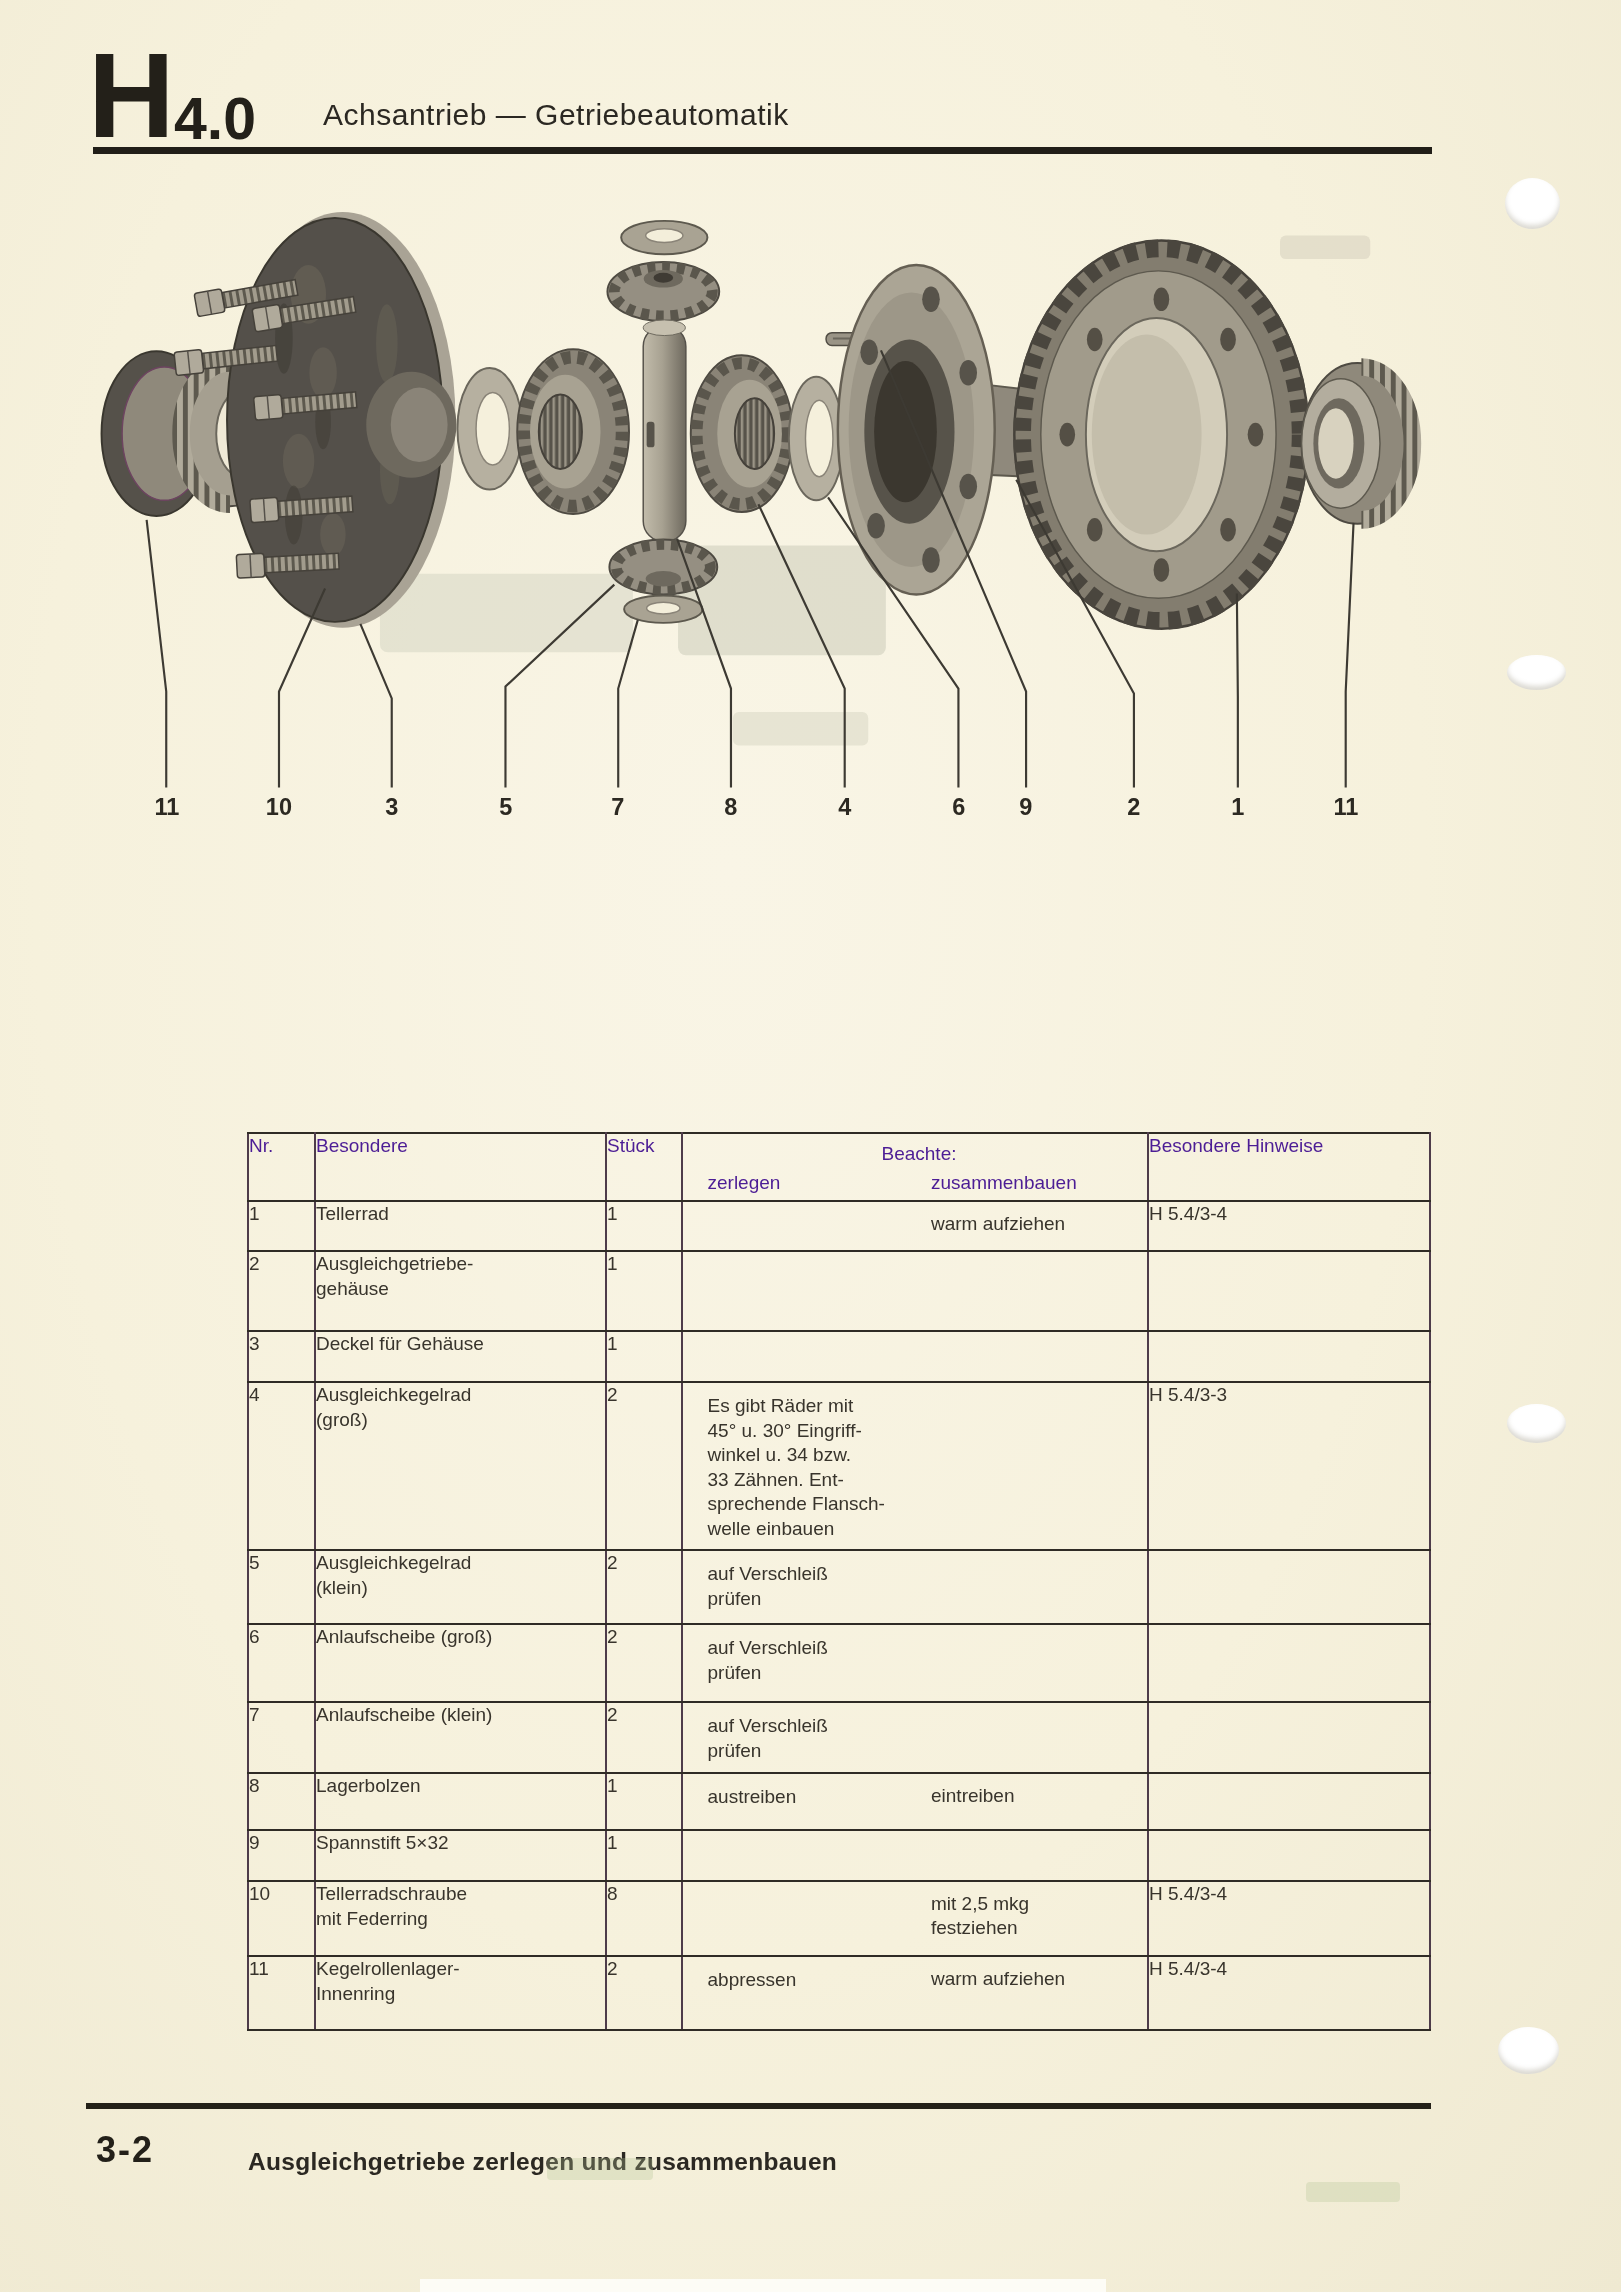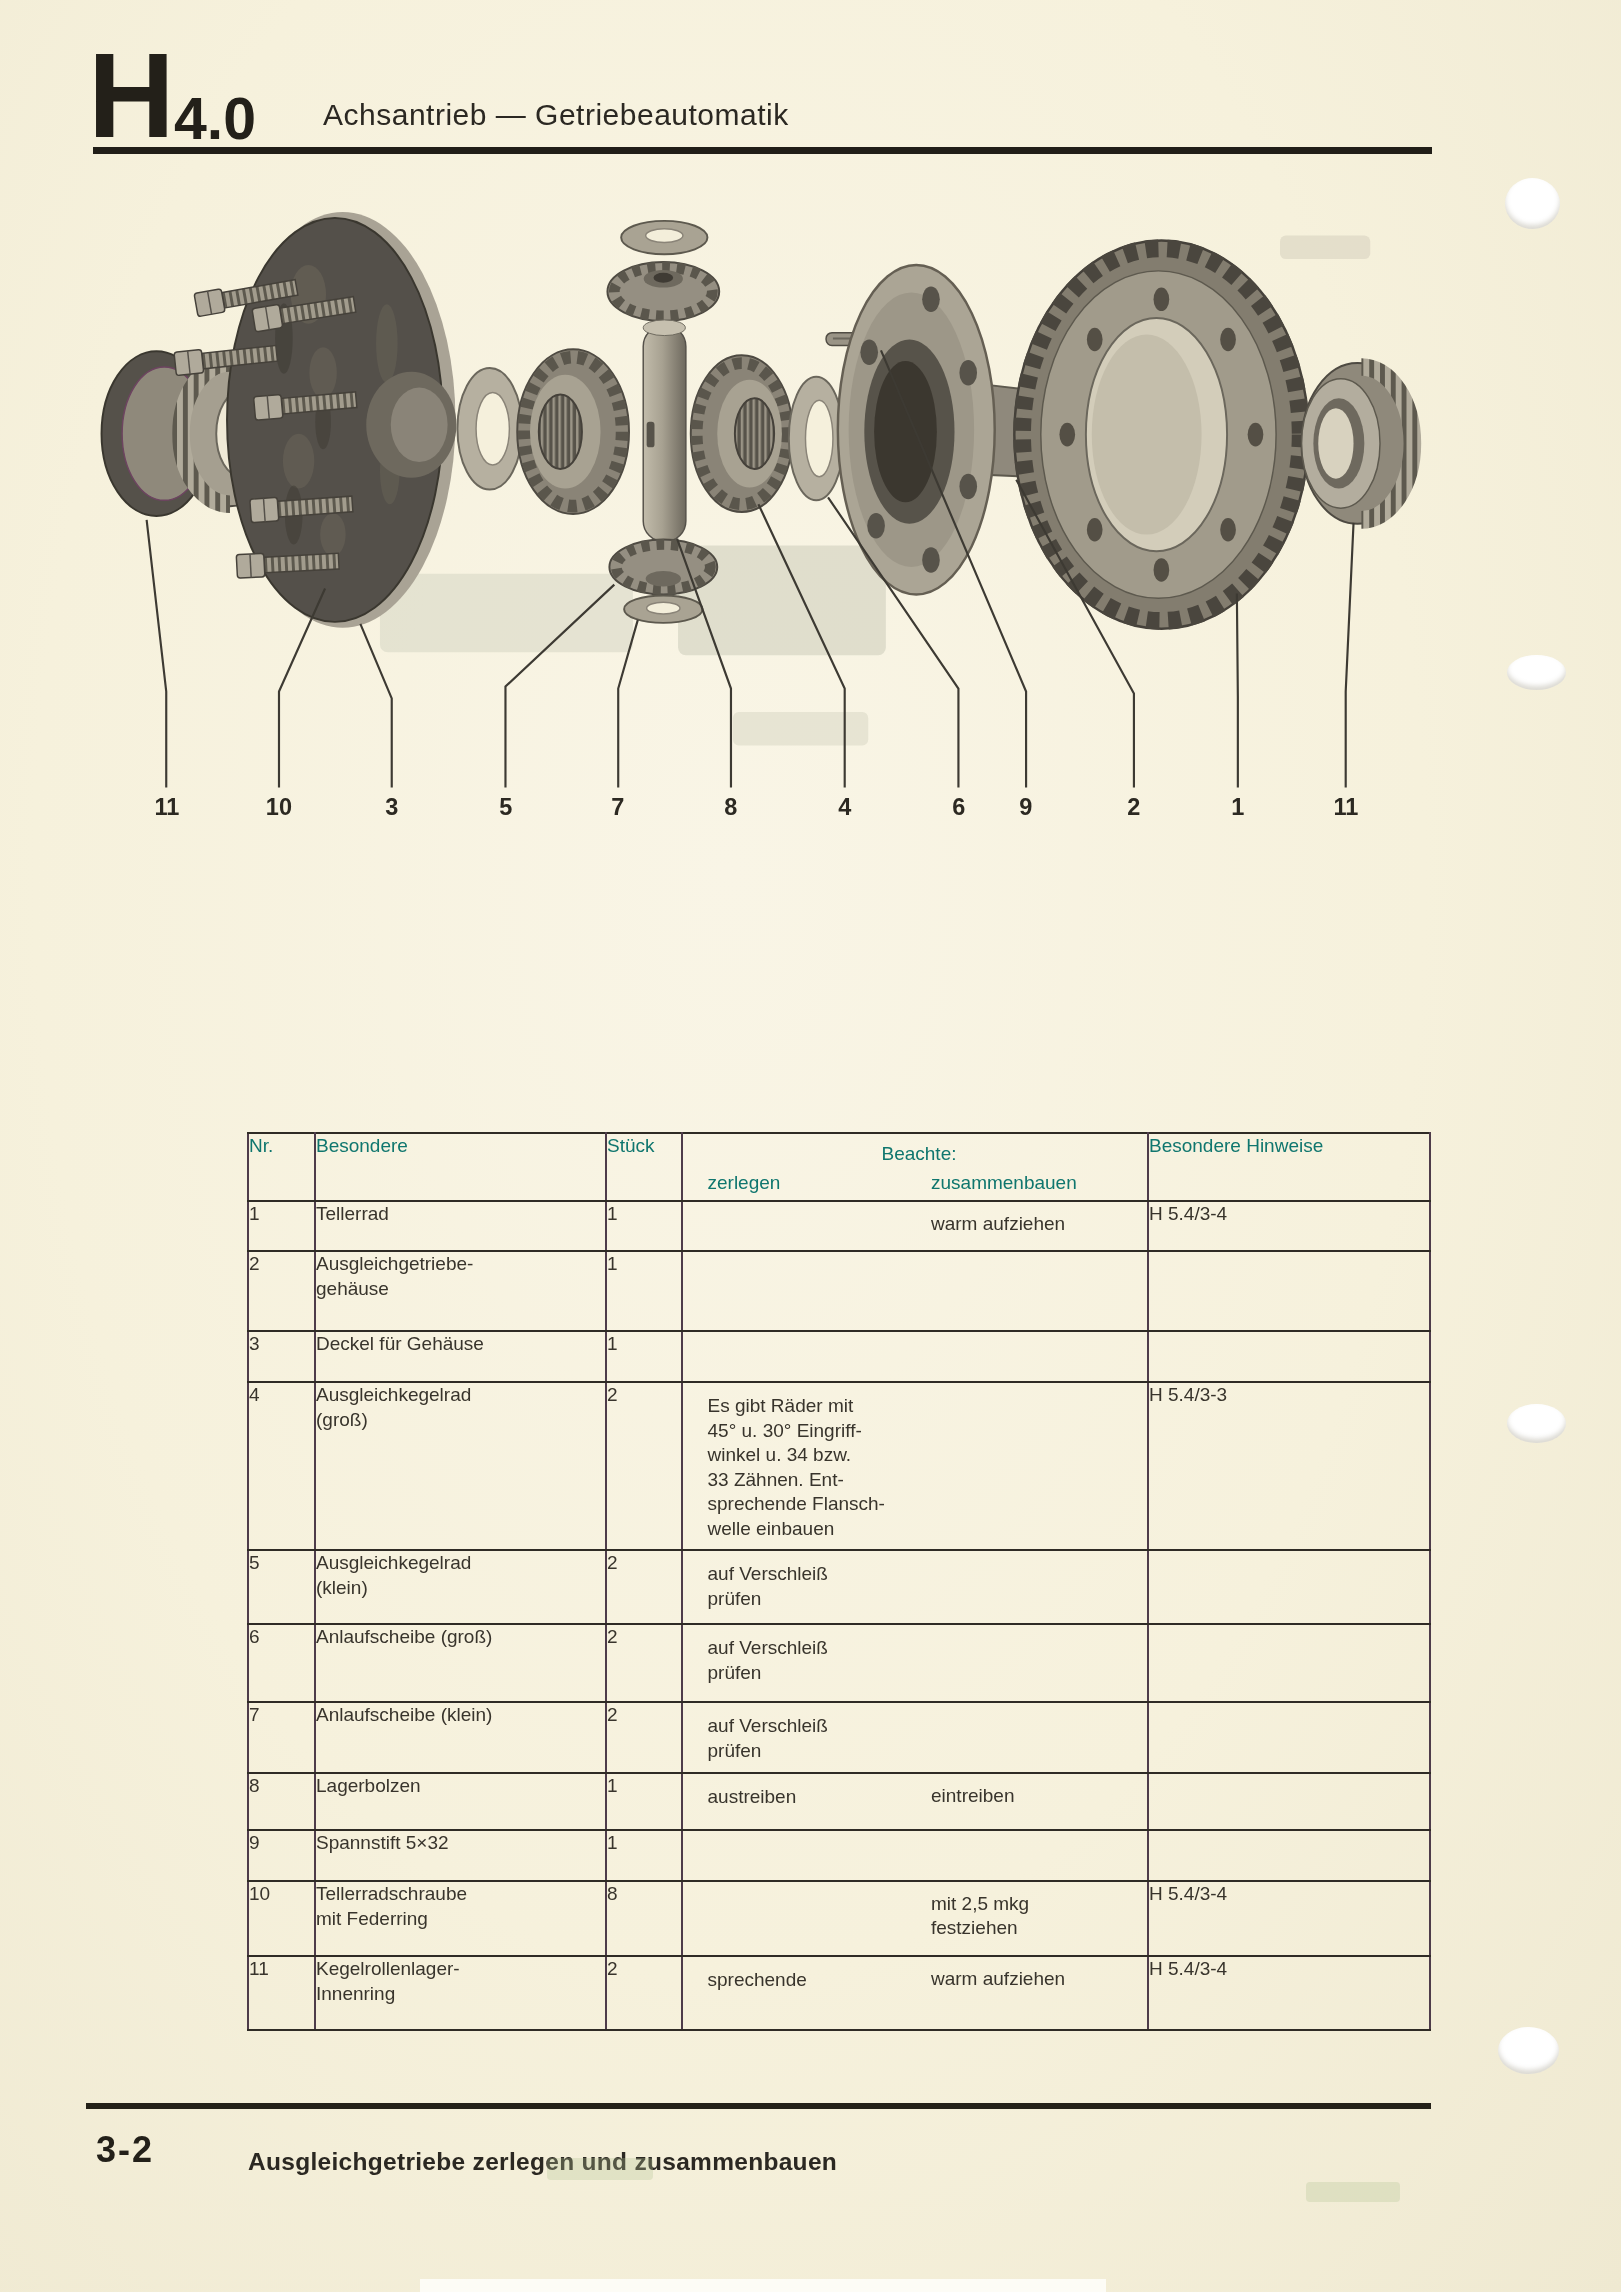--- a/index.html
+++ b/index.html
@@ -40,21 +40,21 @@
     padding:0;vertical-align:top;font-weight:normal;text-align:left;
   }
   #parts-table{border:2.9px solid #2f2b25;}
   td.nr,th.nr{text-align:center;padding-top:9.8px;}
   td.name,th.name{padding:9.8px 5.9px 0 19.6px;white-space:pre-line;}
   td.qty,th.qty{text-align:center;padding-top:9.8px;}
   td.note{position:relative;border-radius:12px;}
   td.note .slot-z{position:absolute;left:24.5px;top:11px;width:211px;white-space:pre-line;}
   td.note .slot-s{position:absolute;left:248px;top:9.8px;width:214px;white-space:pre-line;}
   td.hint,th.hint{padding:9.8px 5.9px 0 13.7px;}
-  th{color:#0f766e;}
+  th{color:#4c1d95;}
   th.note-h{position:relative;}
   th.note-h .beachte{position:absolute;left:8px;right:0;top:7.8px;text-align:center;}
   th.note-h .zerl{position:absolute;left:24.5px;top:37px;}
   th.note-h .zus{position:absolute;left:248px;top:37px;}
   th.nr,th.qty{padding-top:21.6px;}
   th.name{padding-top:21.6px;}
   th.hint{padding-top:21.6px;}
 
   
   #ftr-rule{left:86px;top:2103px;width:1345px;height:5.9px;background:#242118;}
@@ -417,21 +417,21 @@
 festziehen</span>
       </td>
       <td class="hint">H 5.4/3-4</td>
     </tr>
     <tr style="height:74px">
       <td class="nr">11</td>
       <td class="name">Kegelrollenlager-
 Innenring</td>
       <td class="qty">2</td>
       <td class="note">
-        <span class="slot-z">sprechende</span>
+        <span class="slot-z">abpressen</span>
         <span class="slot-s">warm aufziehen</span>
       </td>
       <td class="hint">H 5.4/3-4</td>
     </tr>
   </tbody>
 </table>
 
 <div class="abs" id="ftr-rule"></div>
 <div class="abs" id="ftr-page">3-2</div>
 <div class="abs" id="ftr-caption">Ausgleichgetriebe zerlegen und zusammenbauen</div>

